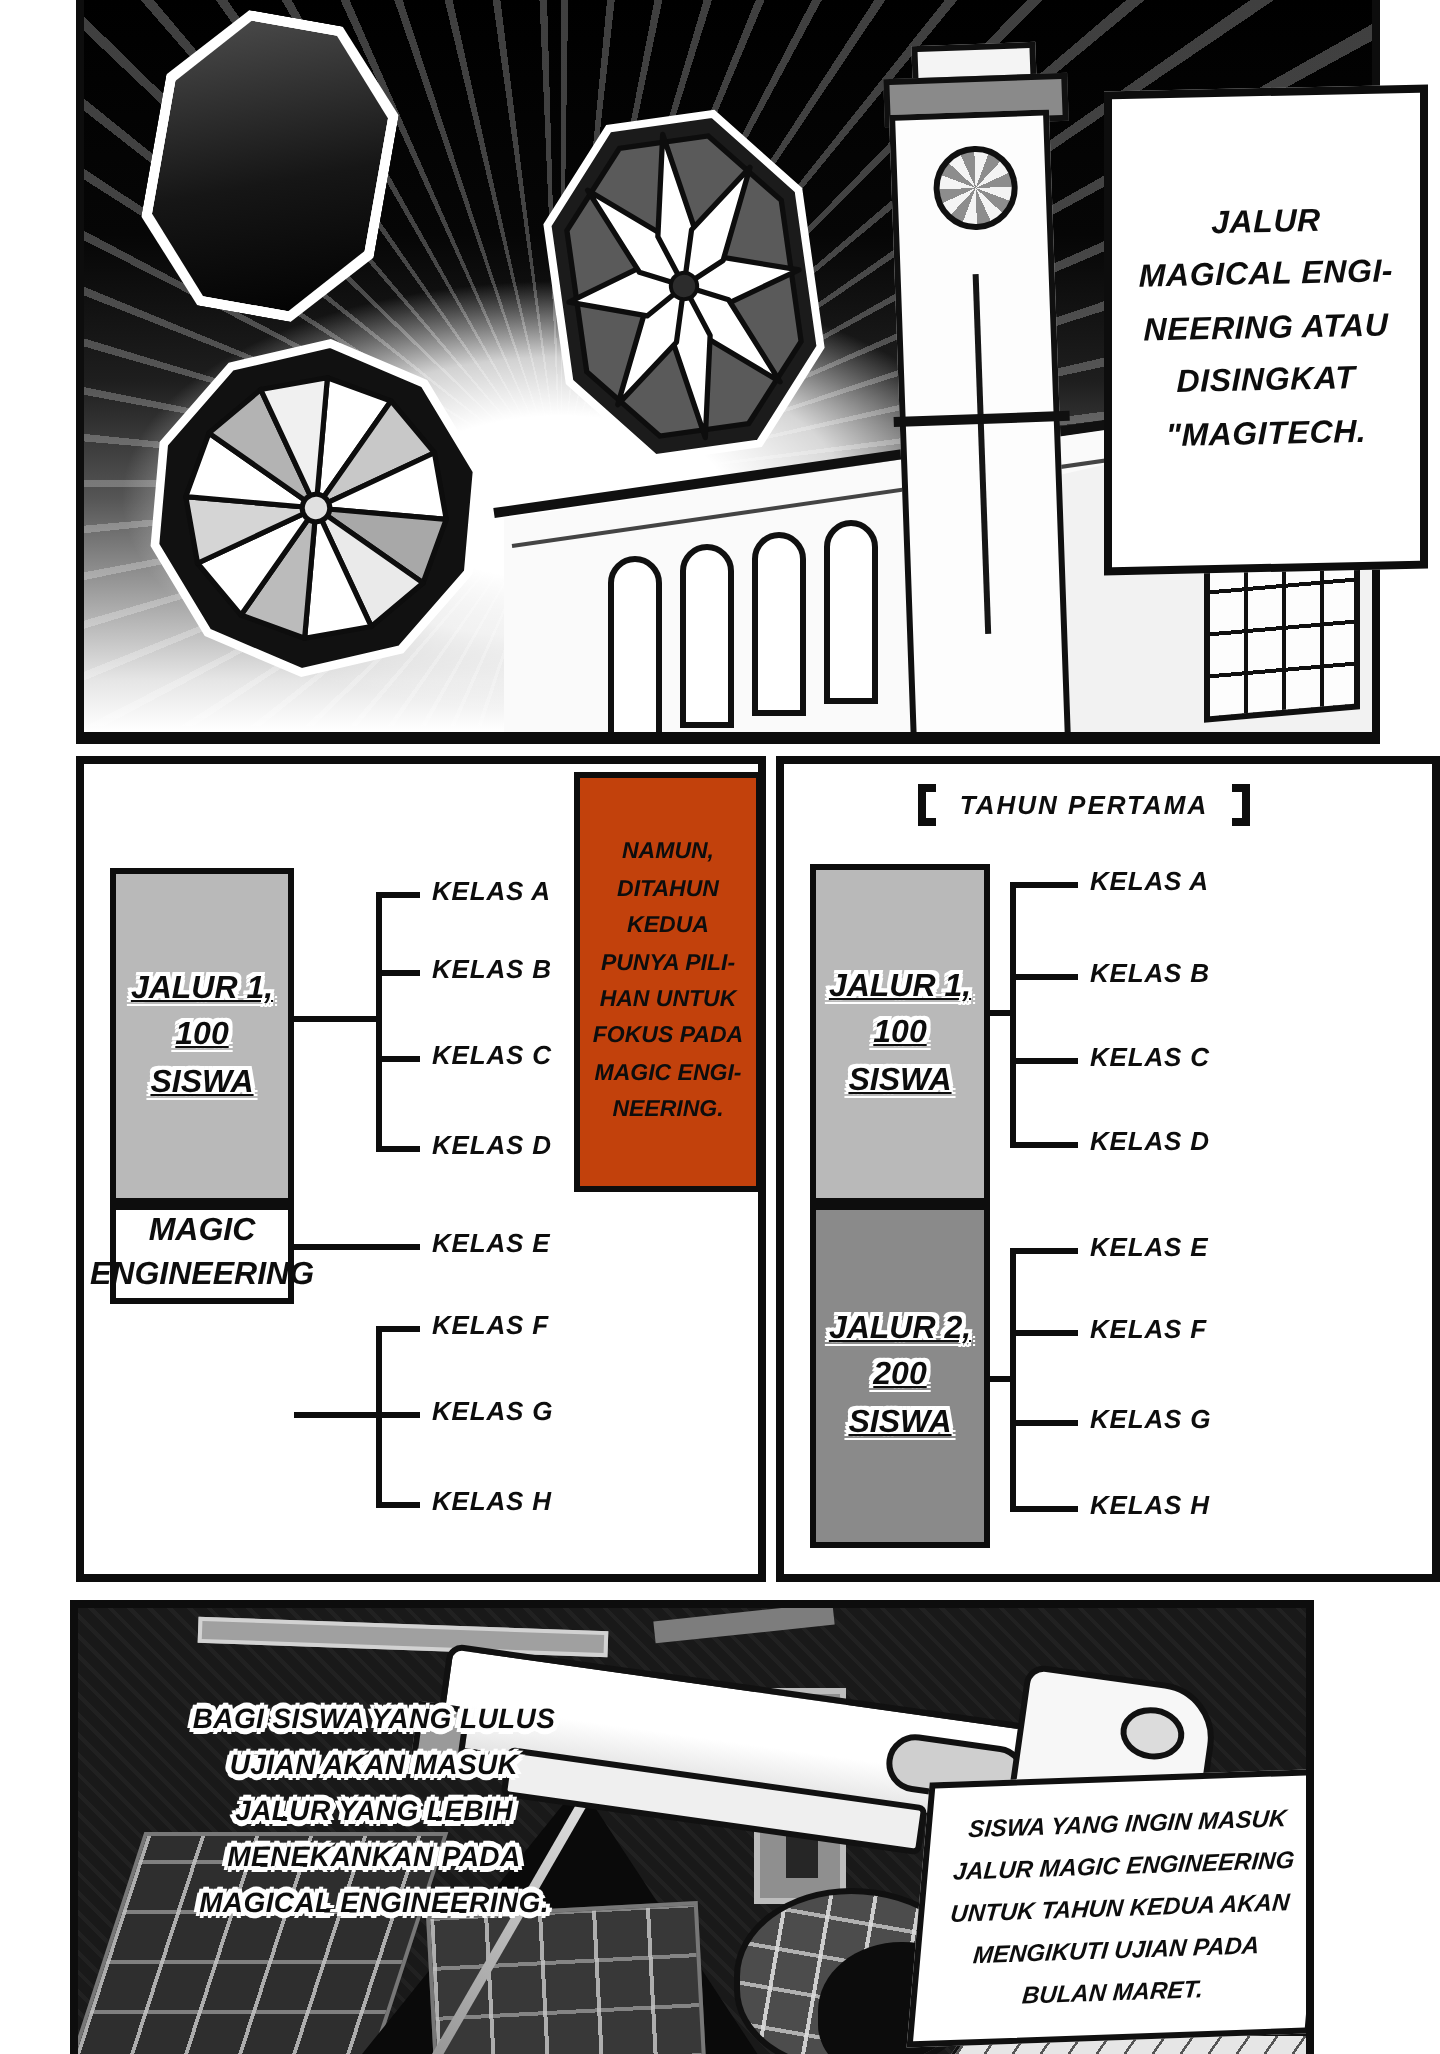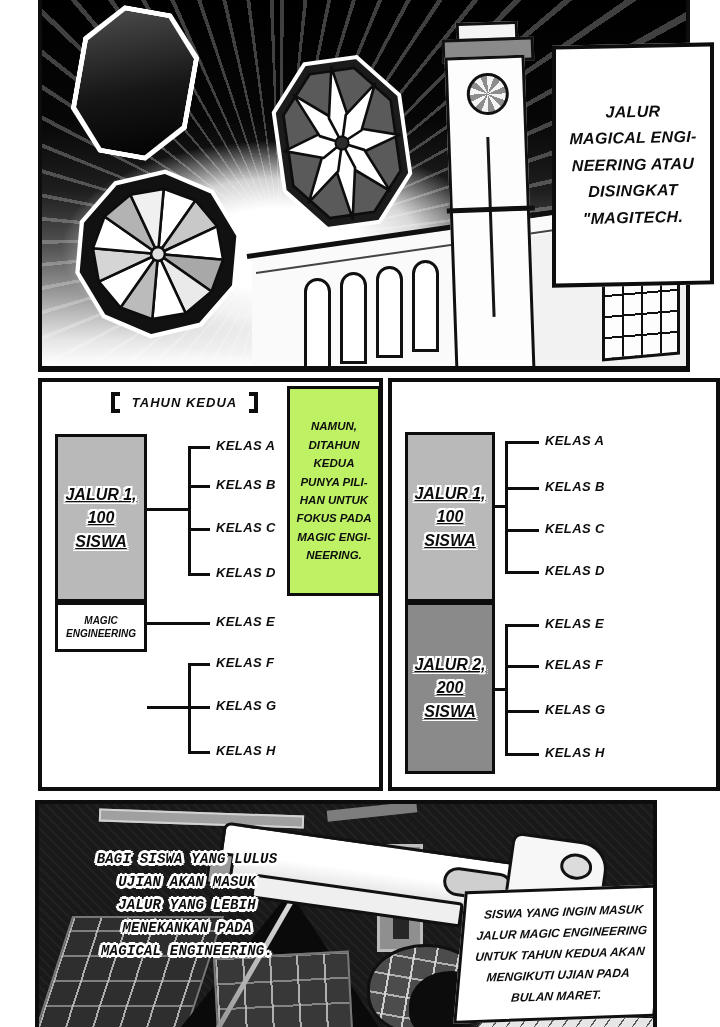--- a/index.html
+++ b/index.html
@@ -88,29 +88,29 @@
   #panel-year1 { left:388px; top:378px; width:332px; height:413px; }
   .diagram-title { top:10px; left:0; display:flex; justify-content:center; align-items:center;
     gap:12px; font-size:13px; letter-spacing:1px; }
   #panel-year2 .diagram-title { width:285px; }
   #panel-year1 .diagram-title { width:300px; }
   .bk { width:9px; height:21px; border:4px solid #0d0d0d; display:inline-block; }
   .bk-l { border-right:none; } .bk-r { border-left:none; }
   .node { border:3.5px solid #0d0d0d; display:flex; align-items:center; justify-content:center;
     text-align:center; line-height:1.45; }
   #y2-jalur1 { left:13px; top:52px;  width:92px; height:168px; background:#b9b9b9; font-size:16px; }
-  #y2-magic  { left:13px; top:220px; width:92px; height:50px;  background:#fff;    font-size:10px; line-height:1.35; }
+  #y2-magic  { left:13px; top:220px; width:92px; height:50px;  background:#fff;    font-size:16px; line-height:1.35; }
   #y2-jalur2 { left:13px; top:270px; width:92px; height:115px; background:#8f8f8f; font-size:16.5px; }
   #y1-jalur1 { left:13px; top:50px;  width:90px; height:170px; background:#b9b9b9; font-size:16px; }
   #y1-jalur2 { left:13px; top:220px; width:90px; height:172px; background:#8a8a8a; font-size:16px; }
   .hline,.vline { position:absolute; background:#0d0d0d; }
   .hline { height:3px; } .vline { width:3px; }
   .cls { position:absolute; font-size:13px; font-weight:bold; font-style:italic;
     letter-spacing:.4px; color:#0d0d0d; }
-  .note { position:absolute; border:3px solid #0d0d0d; background:#bef264;
+  .note { position:absolute; border:3px solid #0d0d0d; background:#c2410c;
     display:flex; align-items:center; justify-content:center; text-align:center;
     font-size:11.5px; line-height:1.6; padding:4px; }
   #y2-note { left:245px; top:4px; width:94px; height:210px; }
   #y1-note { left:214px; top:1px; width:96px; height:254px; }
 
   
   #panel-bottom { left:35px; top:800px; width:622px; height:227px;
     border:4px solid #0d0d0d; border-bottom:none; background:#191919; overflow:hidden; }
   .texture { inset:0;
     background:repeating-linear-gradient(45deg,rgba(255,255,255,.035) 0 2px,transparent 2px 7px); }
@@ -152,21 +152,21 @@
   .cable-svg { position:absolute; inset:0; pointer-events:none; }
   
   .laptop-screen { left:420px; top:84px; width:202px; height:132px; background:#fff;
     border:3px solid #101010; transform:rotate(-2deg) skewX(-7deg); z-index:4;
     display:flex; align-items:center; justify-content:center; text-align:center;
     font-size:12px; line-height:1.75; padding:6px; }
   .laptop-kbd { left:438px; top:212px; width:195px; height:18px; background:#e6e6e6;
     border:2px solid #111; transform:skewX(-35deg); z-index:3;
     background-image:repeating-linear-gradient(90deg,#555 0 1.5px,transparent 1.5px 14px); }
   #caption-bottom-left { left:22px; top:44px; width:252px; z-index:5; text-align:center;
-    font-size:14px; line-height:1.65; letter-spacing:.2px;font-family:Liberation Mono, monospace; }
+    font-size:14px; line-height:1.65; letter-spacing:.2px; }
 </style>
 </head>
 <body>
 
 <div id="panel-top" class="abs">
   <div class="abs burst"></div>
   <div class="abs glow"></div>
 
   <div class="abs facade"></div>
   <div class="abs roof-line"></div>
@@ -228,25 +228,20 @@
   </svg>
 </div>
 
 <div id="speech-top" class="abs comic pre">JALUR
 MAGICAL ENGI-
 NEERING ATAU
 DISINGKAT
 "MAGITECH.</div>
 
 <div id="panel-year2" class="abs mid-panel">
-  <div class="abs diagram-title comic">
-    <span class="bk bk-l"></span>
-    <span>TAHUN KEDUA</span>
-    <span class="bk bk-r"></span>
-  </div>
 
   <div id="y2-jalur1" class="abs node comic pre outline-w">JALUR 1,
 100
 SISWA</div>
   <div id="y2-magic" class="abs node comic pre">MAGIC
 ENGINEERING</div>
 
   <div class="hline" style="left:105px;top:126px;width:41px;"></div>
   <div class="vline" style="left:146px;top:64px;height:130px;"></div>
   <div class="hline" style="left:146px;top:64px;width:22px;"></div>
@@ -274,20 +269,25 @@
 DITAHUN
 KEDUA
 PUNYA PILI-
 HAN UNTUK
 FOKUS PADA
 MAGIC ENGI-
 NEERING.</div>
 </div>
 
 <div id="panel-year1" class="abs mid-panel">
+  <div class="abs diagram-title comic">
+    <span class="bk bk-l"></span>
+    <span>TAHUN PERTAMA</span>
+    <span class="bk bk-r"></span>
+  </div>
 
   <div id="y1-jalur1" class="abs node comic pre outline-w">JALUR 1,
 100
 SISWA</div>
   <div id="y1-jalur2" class="abs node comic pre outline-w">JALUR 2,
 200
 SISWA</div>
 
   <div class="hline" style="left:103px;top:123px;width:10px;"></div>
   <div class="vline" style="left:113px;top:59px;height:132px;"></div>

